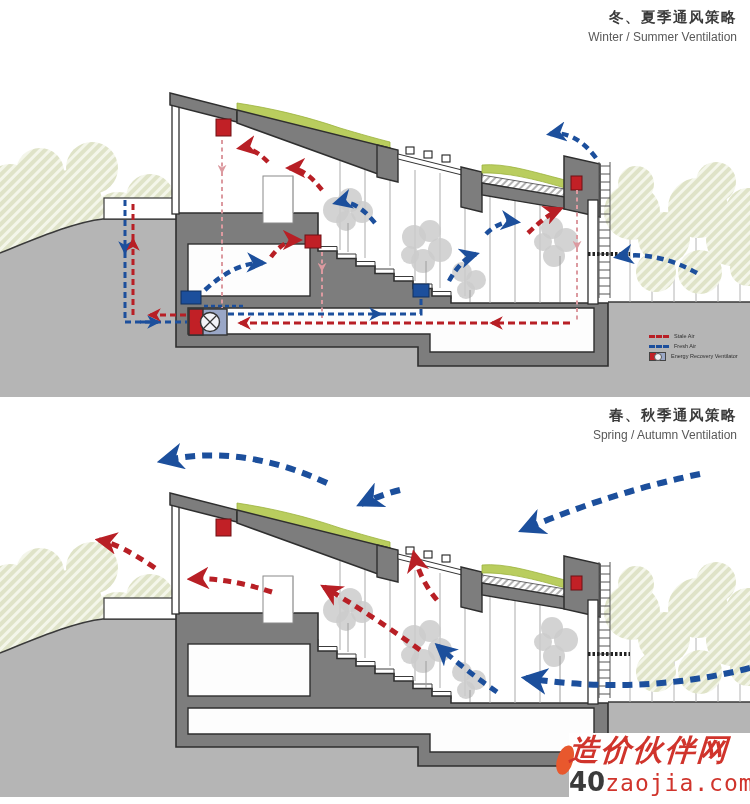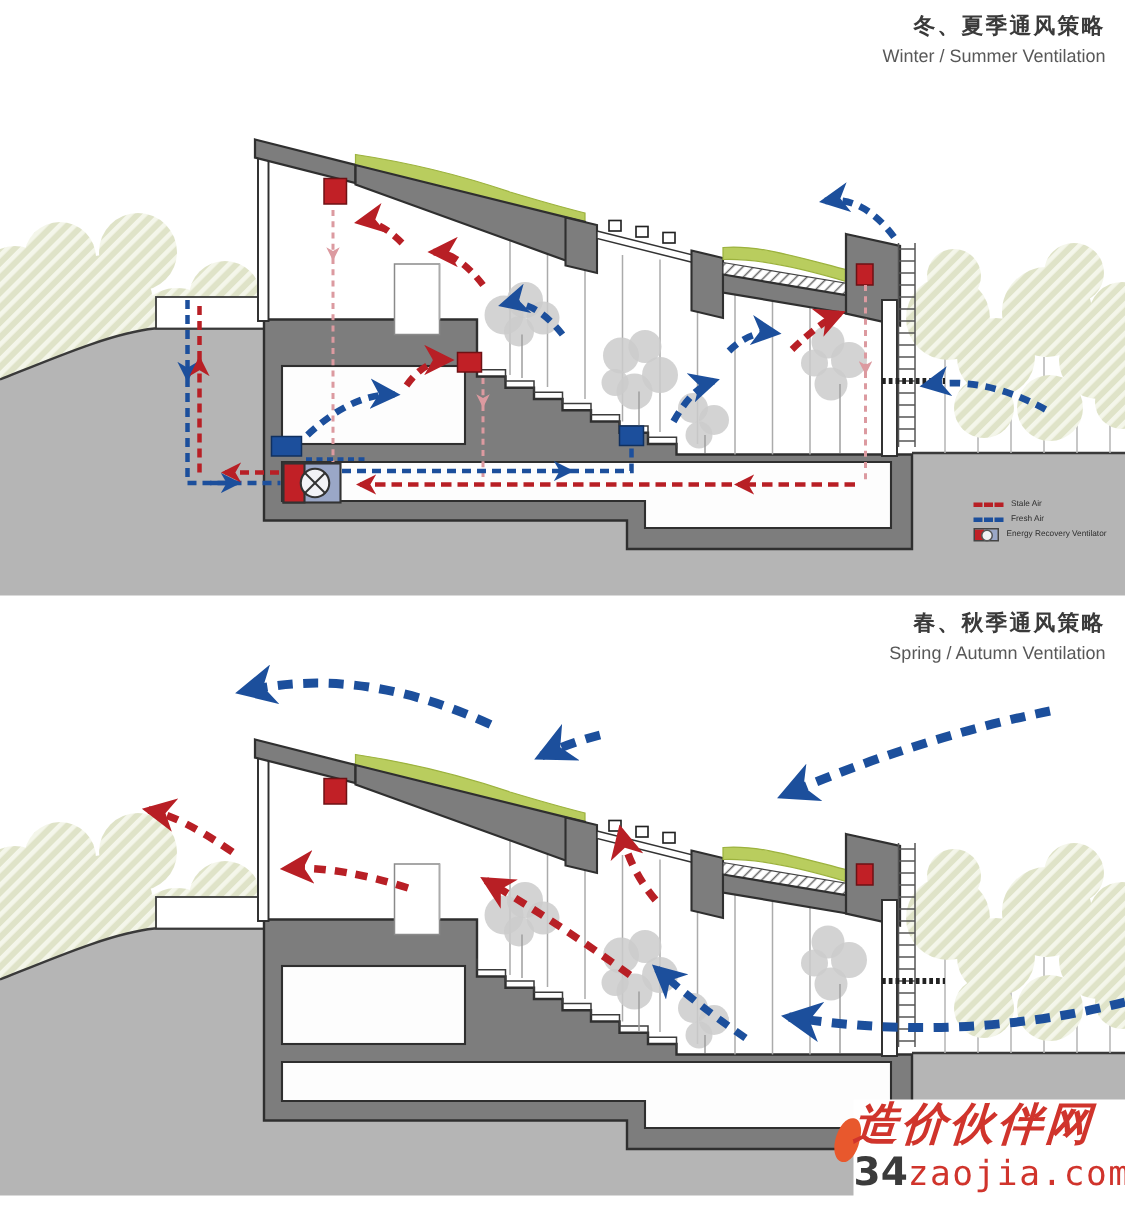--- a/index.html
+++ b/index.html
@@ -379,15 +379,15 @@
       <span class="erv-ico">
           <i></i>
         </span>
       <span>Energy Recovery Ventilator</span>
     </div>
   </div>
 
   <div class="watermark">
     <span class="wm-logo"></span>
     <div class="wm-name">造价伙伴网</div>
-    <div class="wm-domain"><span class="wm-58">34</span><span class="wm-rest">zaojia.com</span></div>
+    <div class="wm-domain"><span class="wm-58">40</span><span class="wm-rest">zaojia.com</span></div>
   </div>
 </div>
 
 </body></html>

